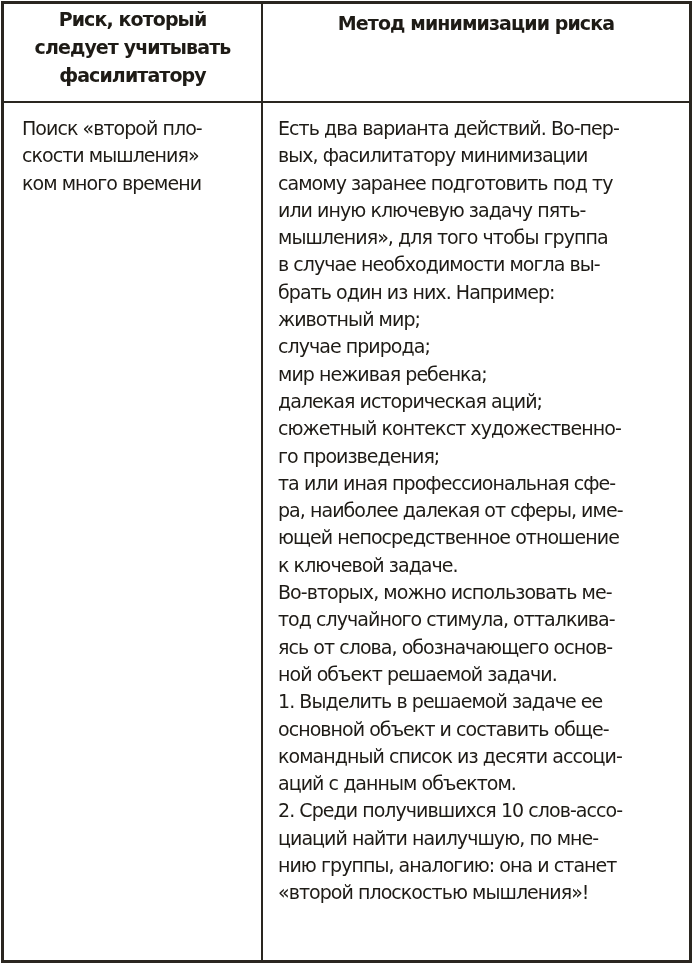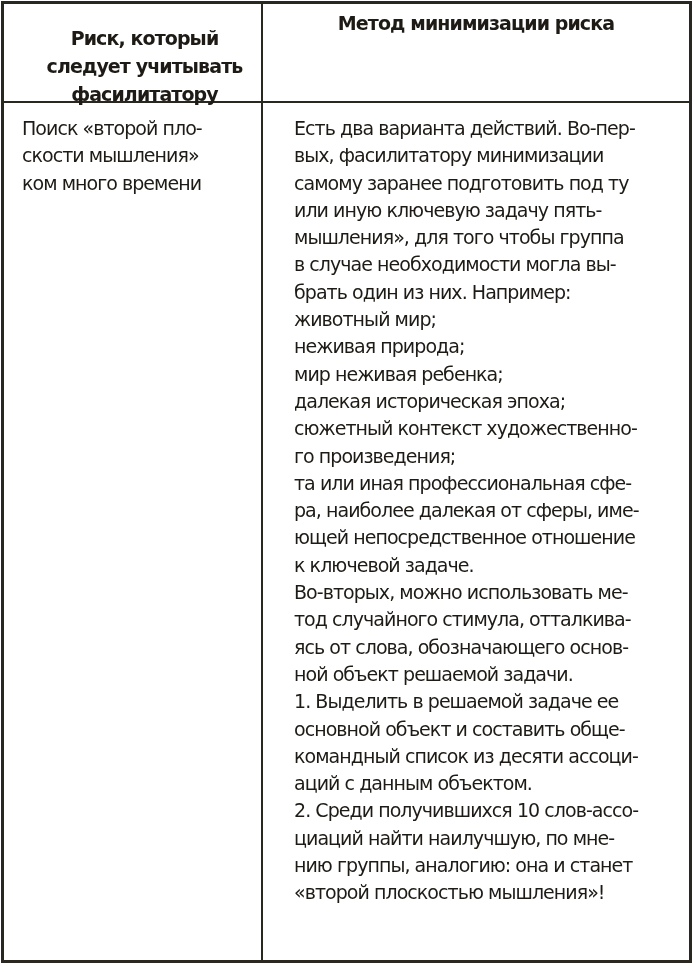--- a/index.html
+++ b/index.html
@@ -9,25 +9,25 @@
       box-sizing: border-box;
       border: 3px solid #2a2620;
       border-right-width: 3px;
       border-bottom-width: 3px;
       font-family: "DejaVu Sans", sans-serif;
       color: #1e1b16;
     }
     .vline { position: absolute; left: 257px; top: 0; bottom: 0; width: 2px; background: #2a2620; }
     .hline { position: absolute; left: 0; right: 0; top: 97px; height: 2px; background: #2a2620; }
     .cell { position: absolute; box-sizing: border-box; }
-    .h1 { left: 12px; top: 0; width: 257px; height: 97px; text-align: center; padding-top: 20px; }
+    .h1 { left: 0; top: 0; width: 257px; height: 97px; text-align: center; padding-top: 1px; }
     .h2 { left: 259px; top: 0; right: 0; height: 97px; text-align: center; padding-top: 5px; }
     .hdr-line { font-weight: bold; font-size: 19px; line-height: 28px; letter-spacing: -0.9px; white-space: nowrap; }
     .b1 { left: 0; top: 99px; width: 257px; bottom: 0; padding: 12px 0 0 18px; }
-    .b2 { left: 259px; top: 99px; right: 0; bottom: 0; padding: 12px 0 0 15px; margin-left: 16px; }
+    .b2 { left: 259px; top: 99px; right: 0; bottom: 0; padding: 12px 0 0 15px; }
     .line { font-size: 19px; line-height: 27.3px; letter-spacing: -0.95px; white-space: nowrap; }
   </style>
 </head>
 <body>
 
 <div class="table">
   <div class="vline"></div>
   <div class="hline"></div>
 
   <div class="cell h1">
@@ -47,23 +47,23 @@
     </div>
   <div class="cell b2" id="method-cell">
       <div class="line">Есть два варианта действий. Во-пер-</div>
       <div class="line">вых, фасилитатору минимизации</div>
       <div class="line">самому заранее подготовить под ту</div>
       <div class="line">или иную ключевую задачу пять-</div>
       <div class="line">мышления», для того чтобы группа</div>
       <div class="line">в случае необходимости могла вы-</div>
       <div class="line">брать один из них. Например:</div>
       <div class="line">животный мир;</div>
-      <div class="line">неживая природа;</div>
+      <div class="line">случае природа;</div>
       <div class="line">мир неживая ребенка;</div>
-      <div class="line">далекая историческая эпоха;</div>
+      <div class="line">далекая историческая аций;</div>
       <div class="line">сюжетный контекст художественно-</div>
       <div class="line">го произведения;</div>
       <div class="line">та или иная профессиональная сфе-</div>
       <div class="line">ра, наиболее далекая от сферы, име-</div>
       <div class="line">ющей непосредственное отношение</div>
       <div class="line">к ключевой задаче.</div>
       <div class="line">Во-вторых, можно использовать ме-</div>
       <div class="line">тод случайного стимула, отталкива-</div>
       <div class="line">ясь от слова, обозначающего основ-</div>
       <div class="line">ной объект решаемой задачи.</div>

